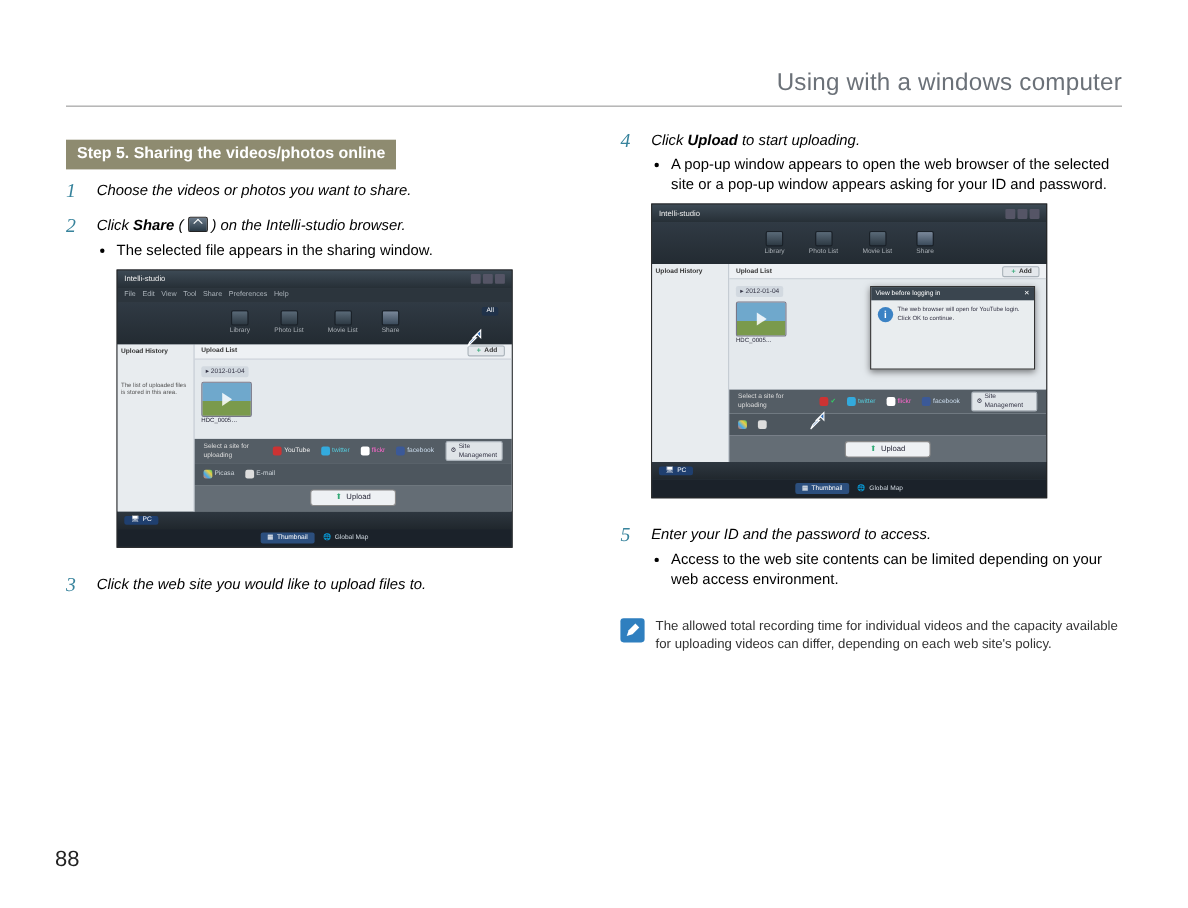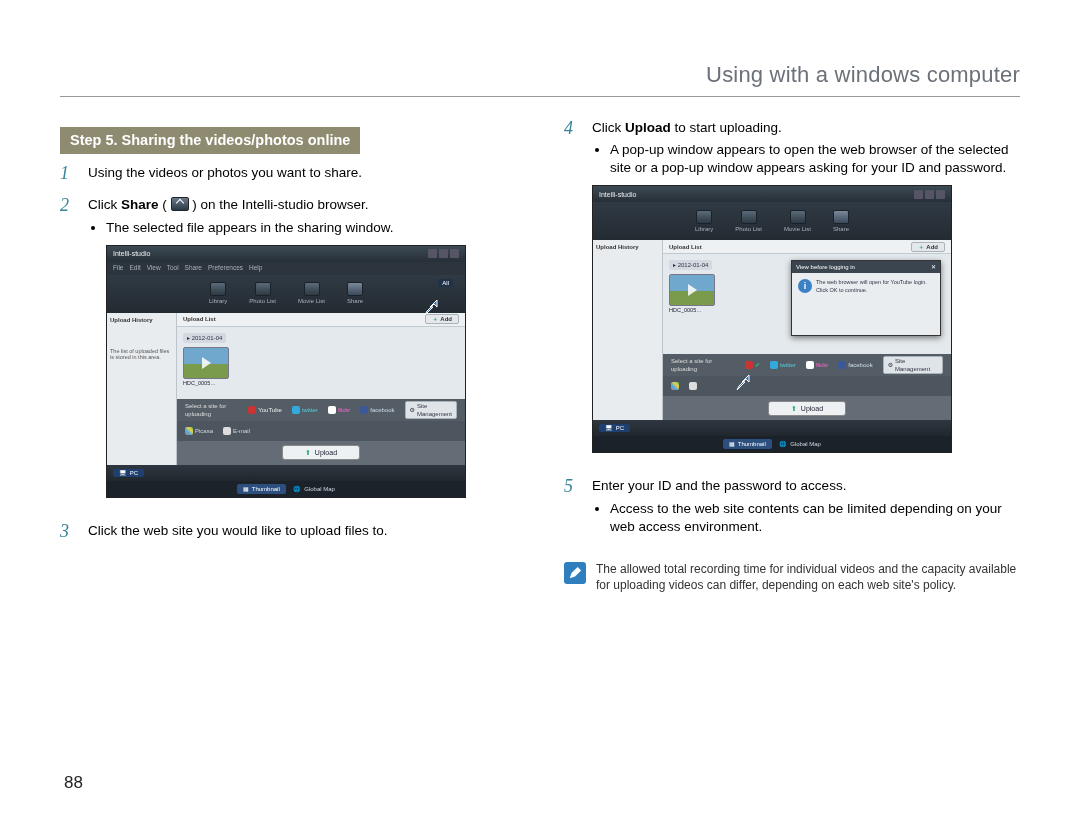--- a/index.html
+++ b/index.html
@@ -58,21 +58,21 @@
   .step-num {
     color: #37839c;
     font-size: 18px;
     font-weight: 400;
     font-style: italic;
     font-family: Georgia, 'Times New Roman', serif;
     line-height: 1;
     min-width: 14px;
   }
   .step-body { flex: 1; }
-  .step-body p { margin: 0 0 4px 0; }
+  .step-body p { margin: 0 0 4px 0; font-style: italic; }
   .bold { font-weight: bold; }
   ul.bullets {
     list-style: disc;
     margin: 4px 0 8px 0;
     padding-left: 18px;
   }
   ul.bullets li { margin-bottom: 2px; }
   .share-icon {
     display: inline-block;
     width: 18px;
@@ -173,21 +173,21 @@
     display:flex;gap:10px;margin-top:18px;
   }
   .note-ico{
     width:22px;height:22px;flex:none;border-radius:3px;
     background:#2f7fbf;display:flex;align-items:center;justify-content:center;
   }
   .note-ico svg{width:14px;height:14px}
   .note-text{font-size:12px;color:#333;line-height:1.3}
 
   .page-num{
-    position:absolute;left:64px;bottom:30px;font-size:17px;color:#222;
+    position:absolute;left:50px;bottom:30px;font-size:20px;color:#222;
   }
 </style>
 </head>
 <body>
 
 <div class="page">
 
   <h1 class="page-title">Using with a windows computer</h1>
   <hr class="title-rule">
 
@@ -195,21 +195,21 @@
 
     <div class="col">
 
       <div class="section-heading">Step 5. Sharing the videos/photos online</div>
 
 
       
       <div class="num-step">
         <div class="step-num">1</div>
         <div class="step-body">
-          <p>Using the videos or photos you want to share.</p>
+          <p>Choose the videos or photos you want to share.</p>
         </div>
       </div>
 
       
       <div class="num-step">
         <div class="step-num">2</div>
         <div class="step-body">
           <p>
             <span>Click </span><span class="bold">Share</span><span> ( </span><span class="share-icon"></span><span> ) on the Intelli-studio browser.</span>
           </p>

